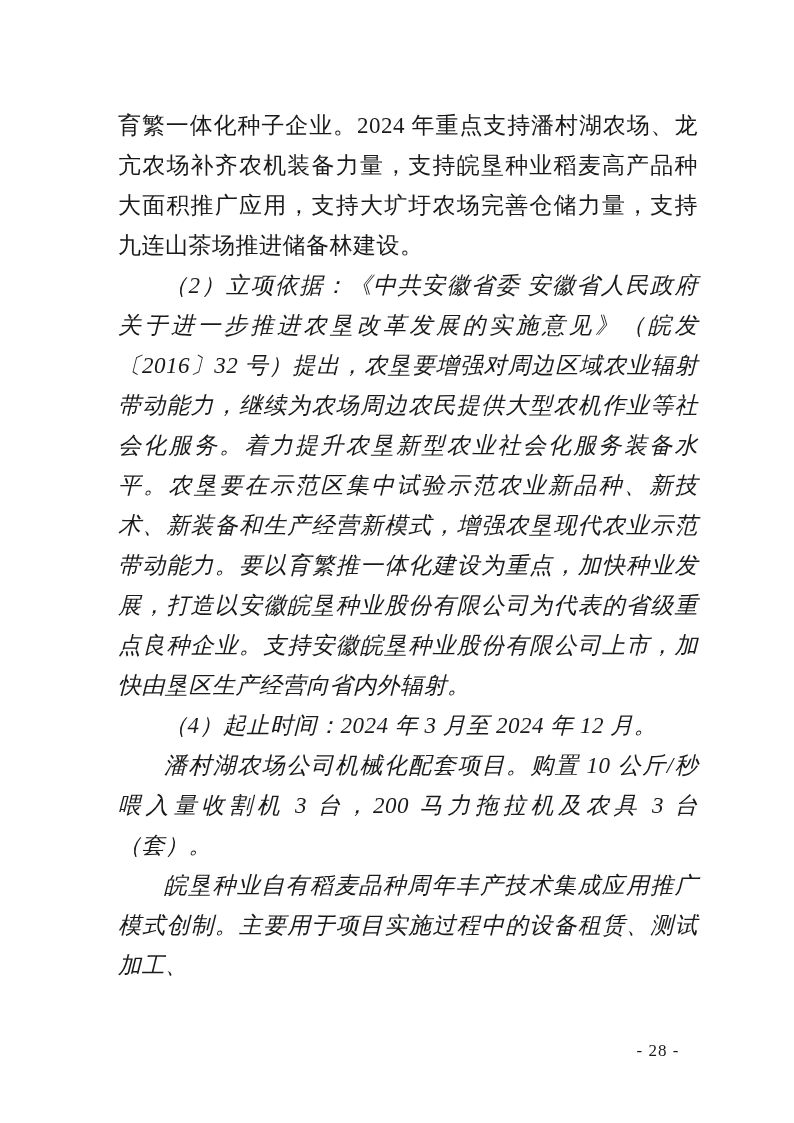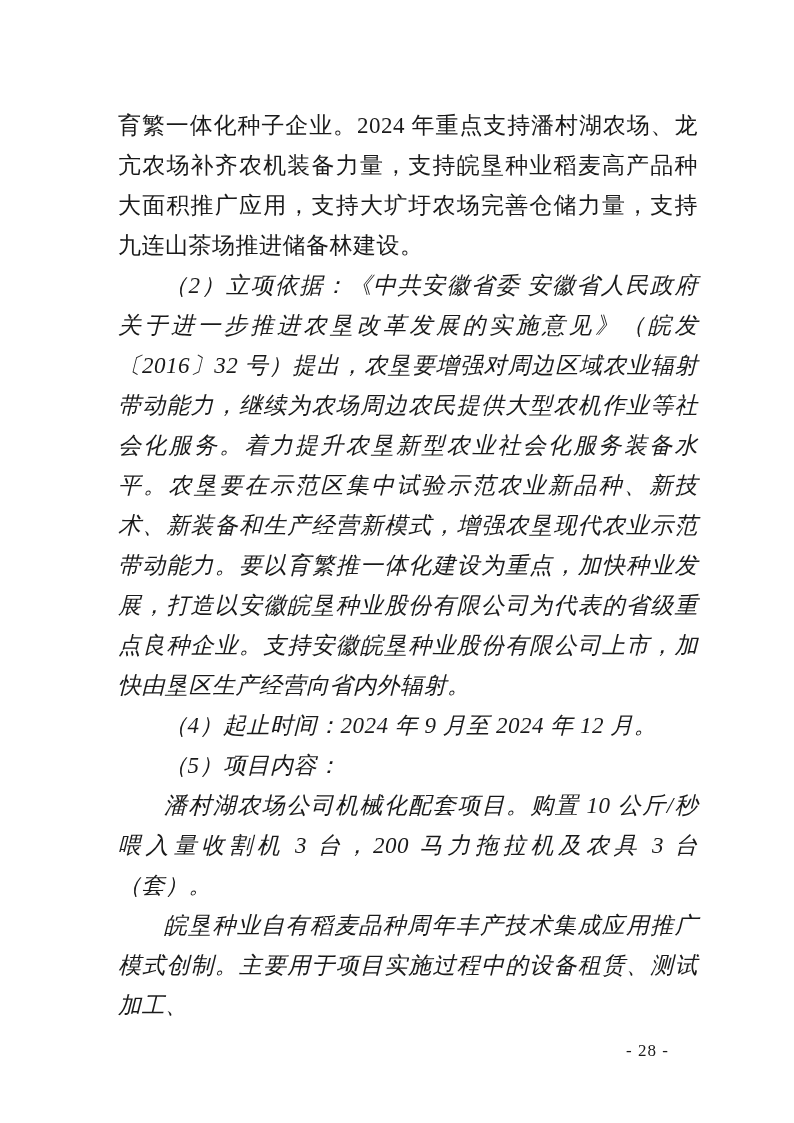--- a/index.html
+++ b/index.html
@@ -39,33 +39,33 @@
   }
   .para.indent {
     text-indent: 2em;
     font-style: italic;
   }
   .footer {
     position: absolute;
     left: 626px;
     top: 1028px;
     width: 64px;
+    text-align: center;
     font-size: 17px;
     line-height: 22px;
     letter-spacing: 1px;
     color: #1a1a1a;
   }
 </style>
 </head>
 <body>
 
 <div class="page">
   <div class="content">
     <p class="para">育繁一体化种子企业。2024 年重点支持潘村湖农场、龙亢农场补齐农机装备力量，支持皖垦种业稻麦高产品种大面积推广应用，支持大圹圩农场完善仓储力量，支持九连山茶场推进储备林建设。</p>
     <p class="para indent">（2）立项依据：《中共安徽省委 安徽省人民政府关于进一步推进农垦改革发展的实施意见》（皖发〔2016〕32 号）提出，农垦要增强对周边区域农业辐射带动能力，继续为农场周边农民提供大型农机作业等社会化服务。着力提升农垦新型农业社会化服务装备水平。农垦要在示范区集中试验示范农业新品种、新技术、新装备和生产经营新模式，增强农垦现代农业示范带动能力。要以育繁推一体化建设为重点，加快种业发展，打造以安徽皖垦种业股份有限公司为代表的省级重点良种企业。支持安徽皖垦种业股份有限公司上市，加快由垦区生产经营向省内外辐射。</p>
-    <p class="para indent">（4）起止时间：2024 年 9 月至 2024 年 12 月。</p>
-    <p class="para indent">（5）项目内容：</p>
+    <p class="para indent">（4）起止时间：2024 年 3 月至 2024 年 12 月。</p>
     <p class="para indent">潘村湖农场公司机械化配套项目。购置 10 公斤/秒喂入量收割机 3 台，200 马力拖拉机及农具 3 台（套）。</p>
     <p class="para indent">皖垦种业自有稻麦品种周年丰产技术集成应用推广模式创制。主要用于项目实施过程中的设备租赁、测试加工、</p>
   </div>
 
   <div class="footer">- 28 -</div>
 </div>
 
 </body></html>

